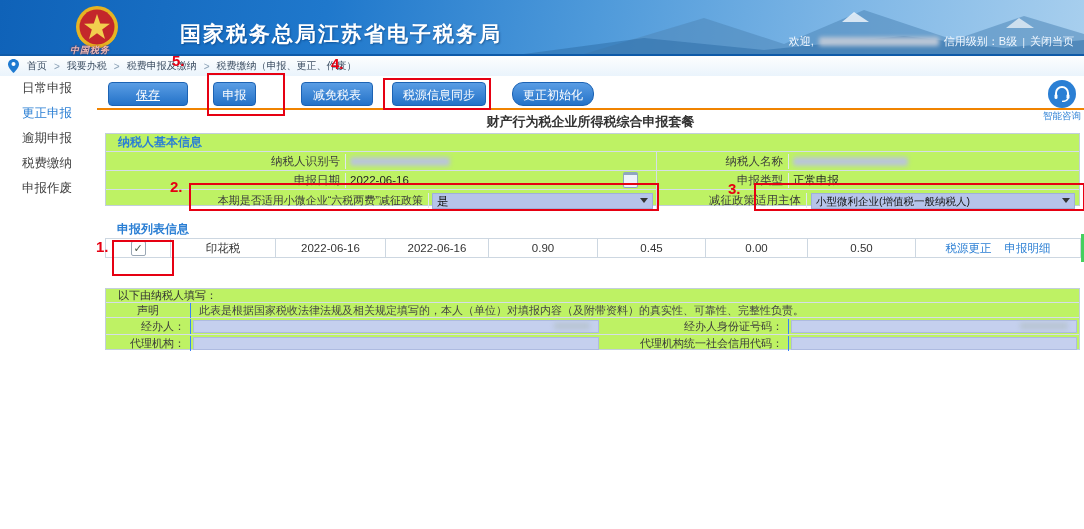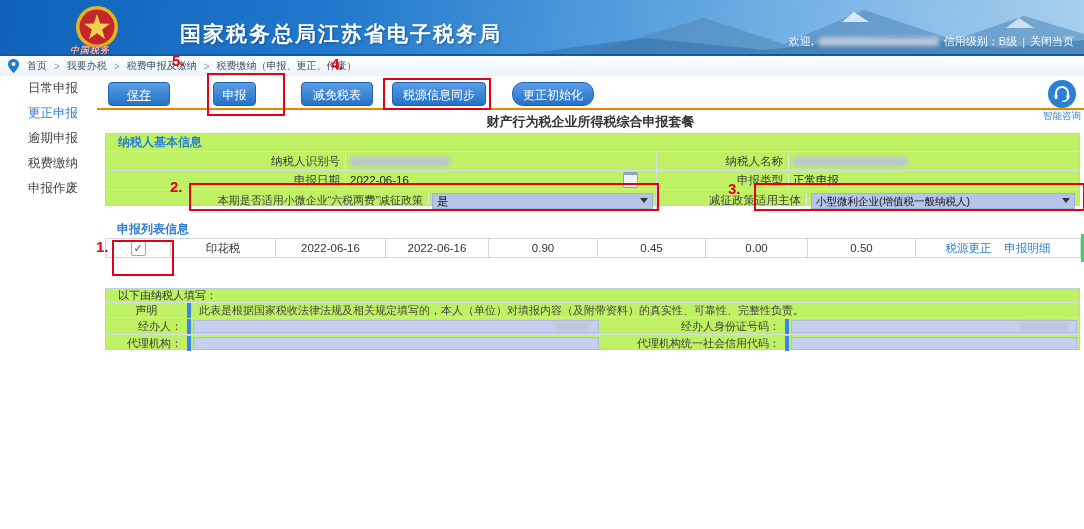--- a/index.html
+++ b/index.html
@@ -32,34 +32,34 @@
   .crumbbar{
     left:0;top:56px;width:1084px;height:20px;
     background:linear-gradient(#fdfefe,#eaf4fc);
     display:flex;align-items:center;font-size:10px;color:#3d4f63;
   }
   .crumbbar .pin{margin:0 8px 0 8px;}
   .crumbbar .sep{margin:0 7px;color:#8aa0b5;}
   .crumb{cursor:pointer;}
 
   
-  .sidebar{left:10px;top:76px;width:96px;height:453px;background:#fff;border-right:1px solid #d7e6f2;}
+  .sidebar{left:4px;top:76px;width:96px;height:453px;background:#fff;border-right:1px solid #d7e6f2;}
   .side-item{padding:4px 0 4px 18px;font-size:12.5px;color:#444;cursor:pointer;}
   .side-item.active{color:#2b7fd4;}
 
   
   .content{left:97px;top:76px;width:987px;height:453px;background:#fff;}
   .orange-line{left:97px;top:108px;width:987px;height:2px;background:#f08300;}
 
   .btn{
     position:absolute;top:82px;height:24px;line-height:24px;text-align:center;
     background:linear-gradient(#5a9de4,#2372c8);color:#fff;font-size:12px;
     border:1px solid #1c63b4;border-radius:4px;cursor:pointer;box-sizing:border-box;
   }
-  .btn.b0{left:108px;width:62px;text-decoration:underline;}
+  .btn.b0{left:108px;width:80px;text-decoration:underline;}
   .btn.b1{left:213px;width:43px;}
   .btn.b2{left:301px;width:72px;}
   .btn.b3{left:392px;width:94px;}
   .btn.b4{left:512px;width:82px;border-radius:11px;}
 
   .consult{left:1038px;top:80px;width:48px;text-align:center;cursor:pointer;}
   .consult .bubble{width:28px;height:28px;border-radius:50%;background:#2b7fd4;margin:0 auto;
     display:flex;align-items:center;justify-content:center;}
   .consult .txt{font-size:9.5px;color:#2b7fd4;margin-top:2px;}
 
@@ -86,21 +86,21 @@
   .dtable th,.dtable td{border:1px solid #cdd7e1;text-align:center;height:18px;font-weight:normal;color:#333;padding:0;}
   .dtable th{color:#444;}
   .dsec-title{left:105px;top:221px;color:#2b7fd4;font-weight:bold;font-size:12px;padding-left:12px;}
   .cbx{display:inline-flex;width:13px;height:13px;border:1px solid #9aa7b5;background:#fff;border-radius:2px;
     align-items:center;justify-content:center;font-size:11px;color:#4a5a4a;cursor:pointer;}
   .oplink{color:#2b7fd4;cursor:pointer;margin:0 5px;}
 
   
   .fill-head{height:13px;line-height:13px;padding-left:12px;font-size:11px;color:#333;}
   .fill-row{display:flex;border-top:1px solid #d5dee8;align-items:center;font-size:11px;}
-  .fill-lbl{width:85px;text-align:right;padding-right:5px;box-sizing:border-box;color:#3c3c3c;border-right:4px solid #3b82f6;}
+  .fill-lbl{width:85px;text-align:right;padding-right:5px;box-sizing:border-box;color:#3c3c3c;border-right:1px solid #3b82f6;}
   .field{height:13px;background:#c5d0ee;border:1px solid #aebbe0;display:flex;align-items:center;justify-content:flex-end;box-sizing:border-box;}
   .stmt{padding-left:8px;color:#444;}
 
   
   .rbox{position:absolute;border:2px solid #e60012;z-index:40;pointer-events:none;}
   .rnum{position:absolute;color:#e60012;font-weight:bold;font-size:15px;z-index:41;pointer-events:none;}
 
   .greenbar{left:1081px;top:234px;width:3px;height:28px;background:#44d05e;}
 </style>
 </head>

